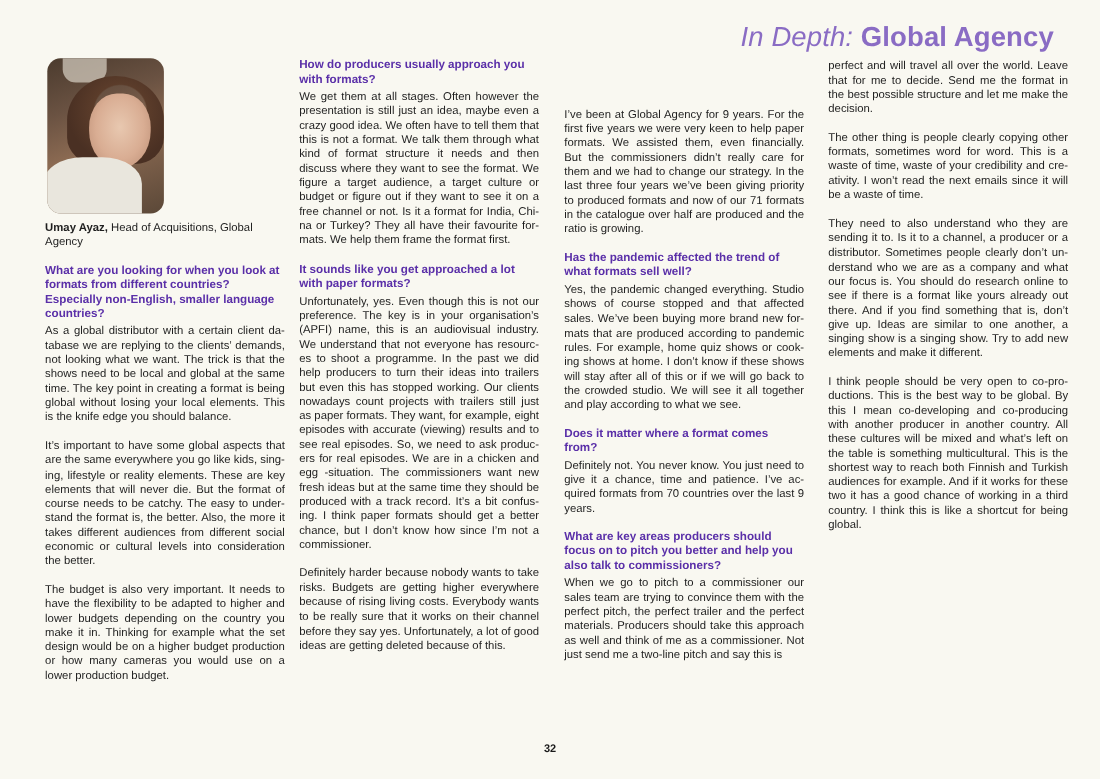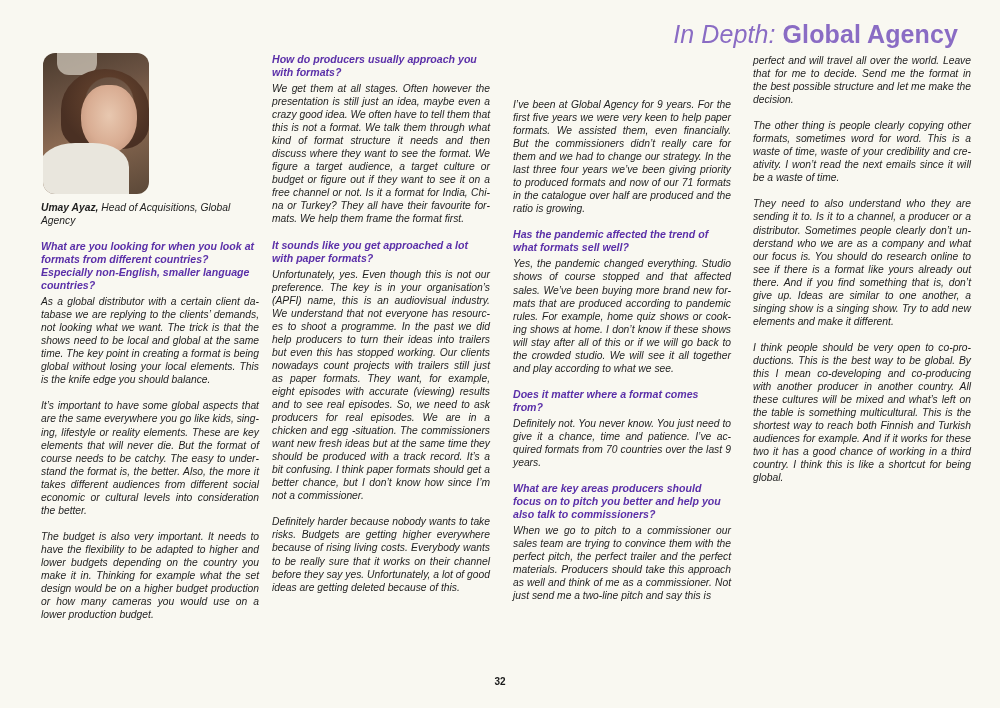--- a/index.html
+++ b/index.html
@@ -13,21 +13,20 @@
   .header {
     position:absolute; right:42px; top:20px;
     font-size:25px; color:#8a6cc4; letter-spacing:0.1px;
   }
   .header .lead { font-style:italic; font-weight:normal; }
   .header .strong { font-weight:bold; }
   .col {
     position:absolute; width:218px;
     font-size:10.3px; line-height:13.05px; text-align:justify;
     hyphens:manual;
-    font-style:italic;
   }
   .col p { margin:0 0 13px 0; }
   .col h3 {
     margin:0 0 3px 0; font-size:10.6px; line-height:13px;
     color:#5a2fa8; font-weight:bold; text-align:left;
   }
   #col1 { left:41px; top:201px; }
   #col2 { left:272px; top:53px; }
   #col3 { left:513px; top:53px;margin-top:45px; }
   #col4 { left:753px; top:54px; }

